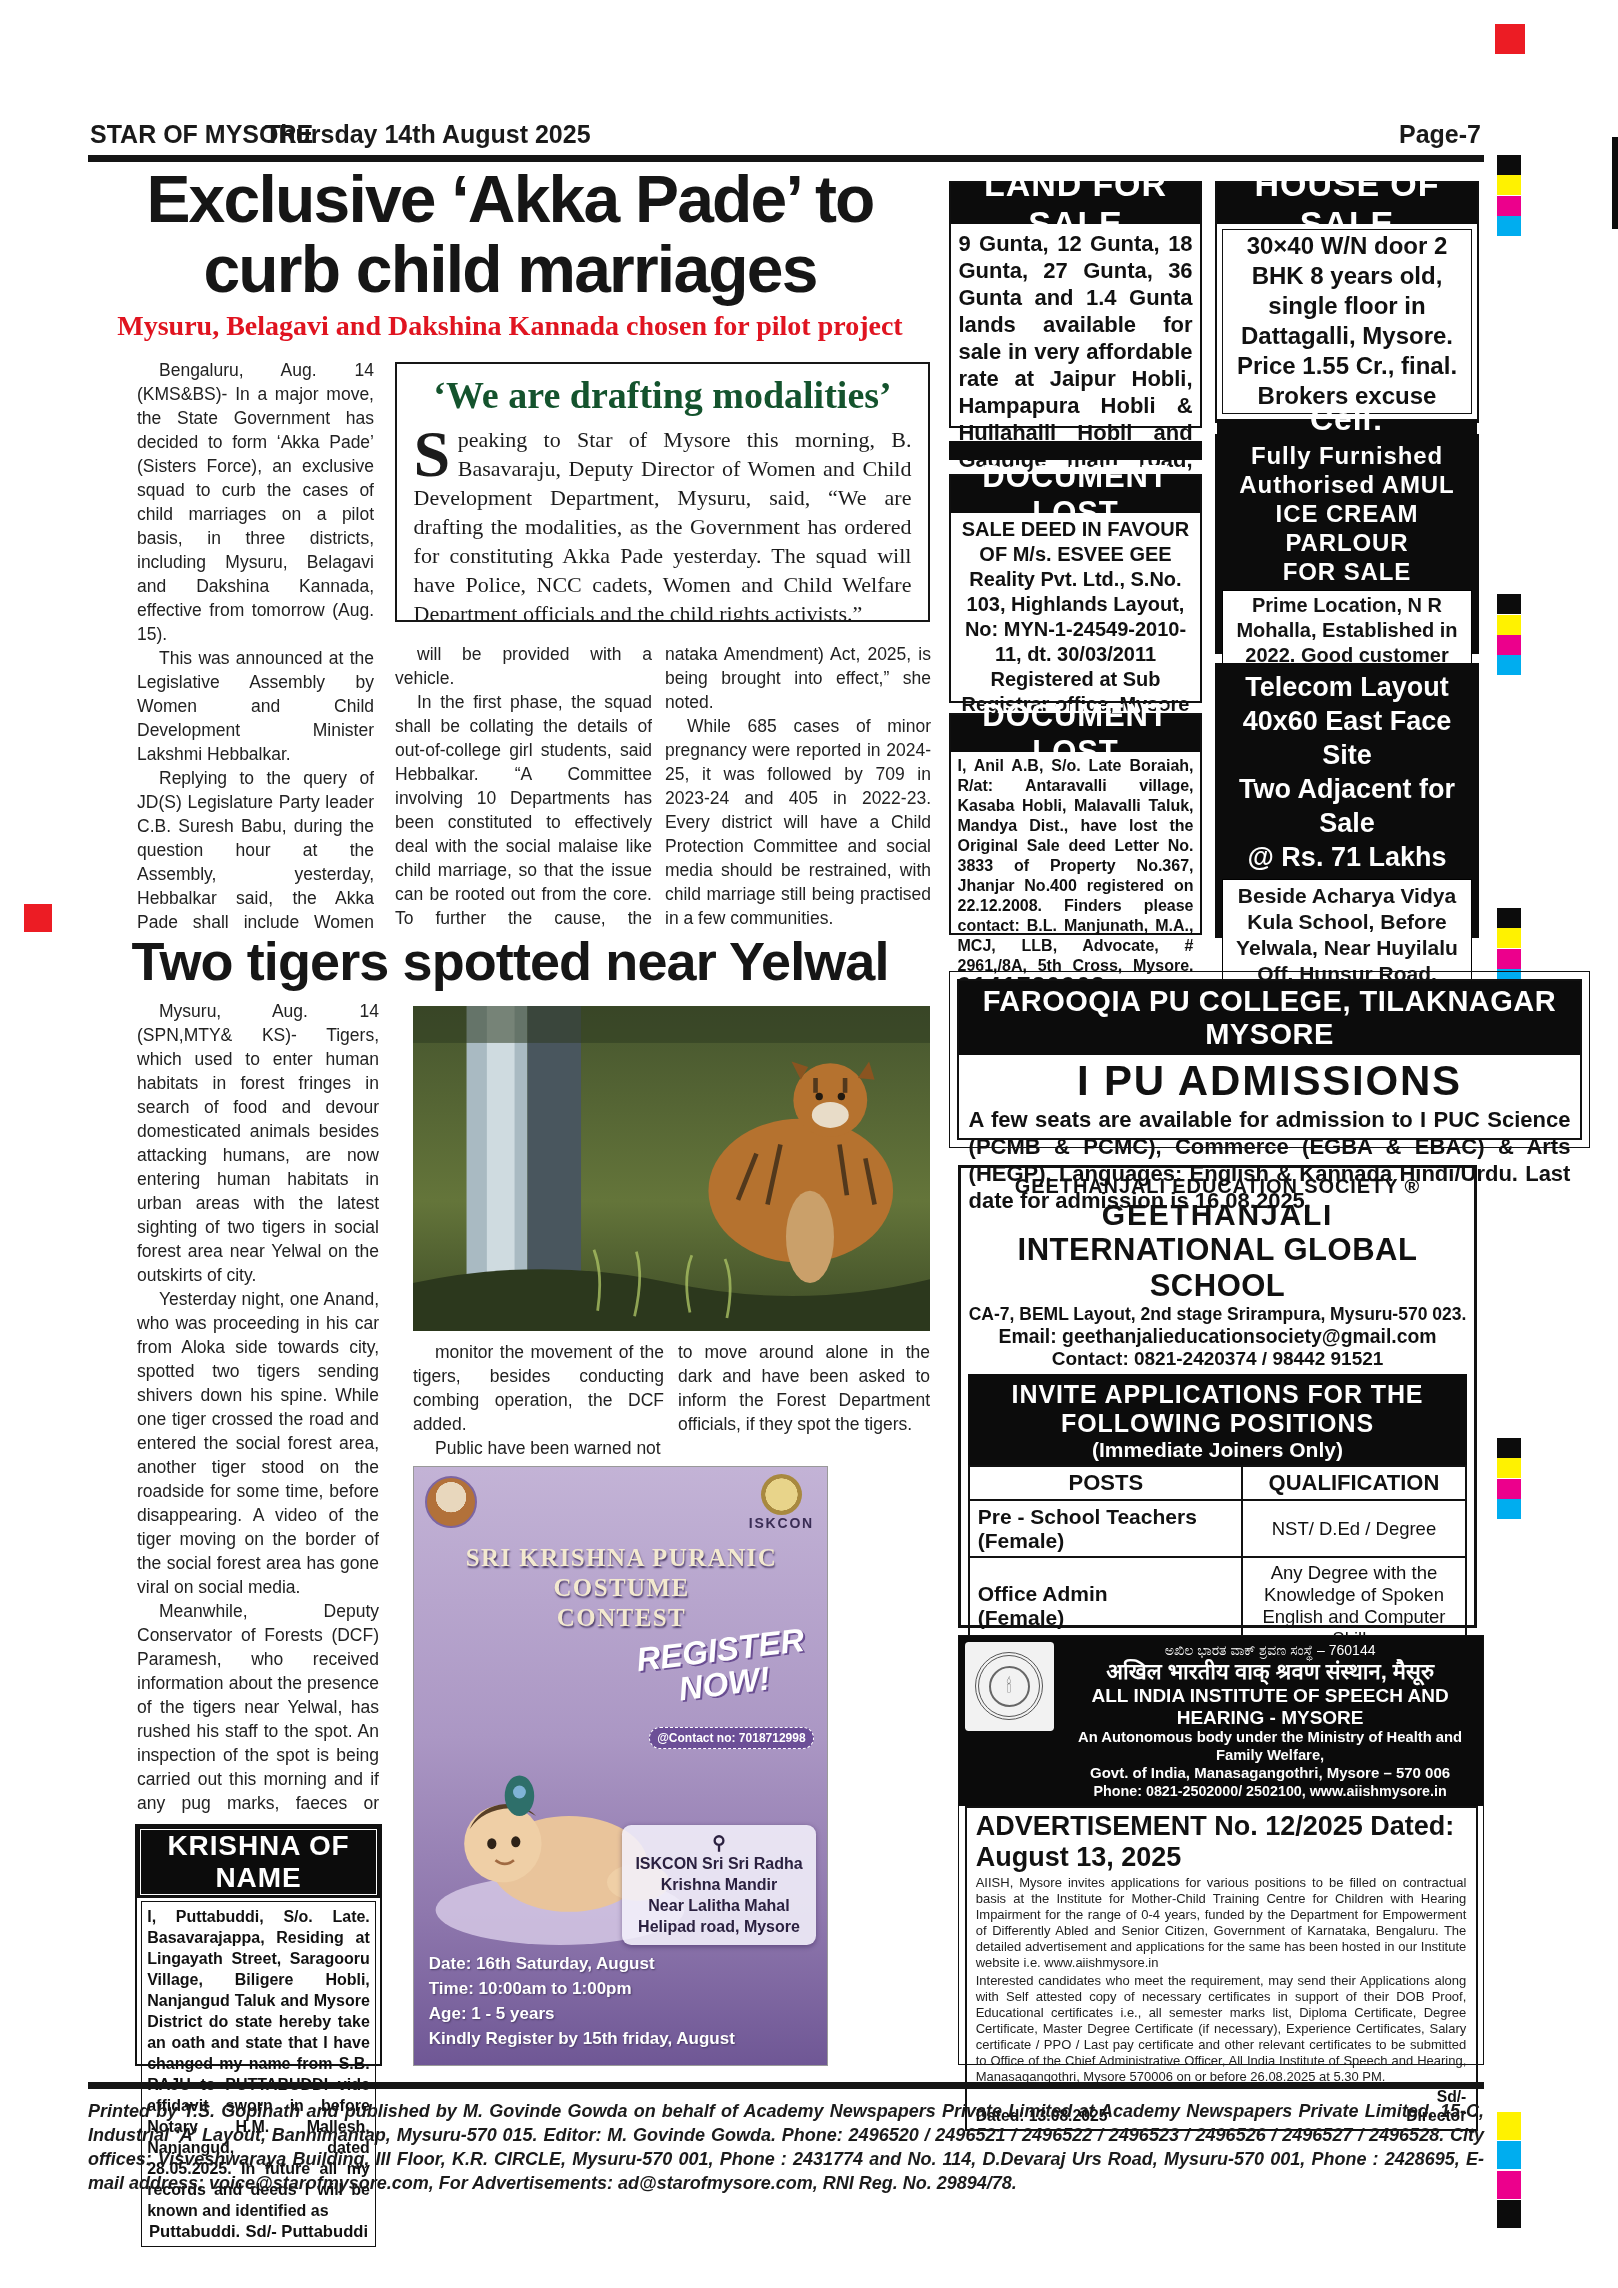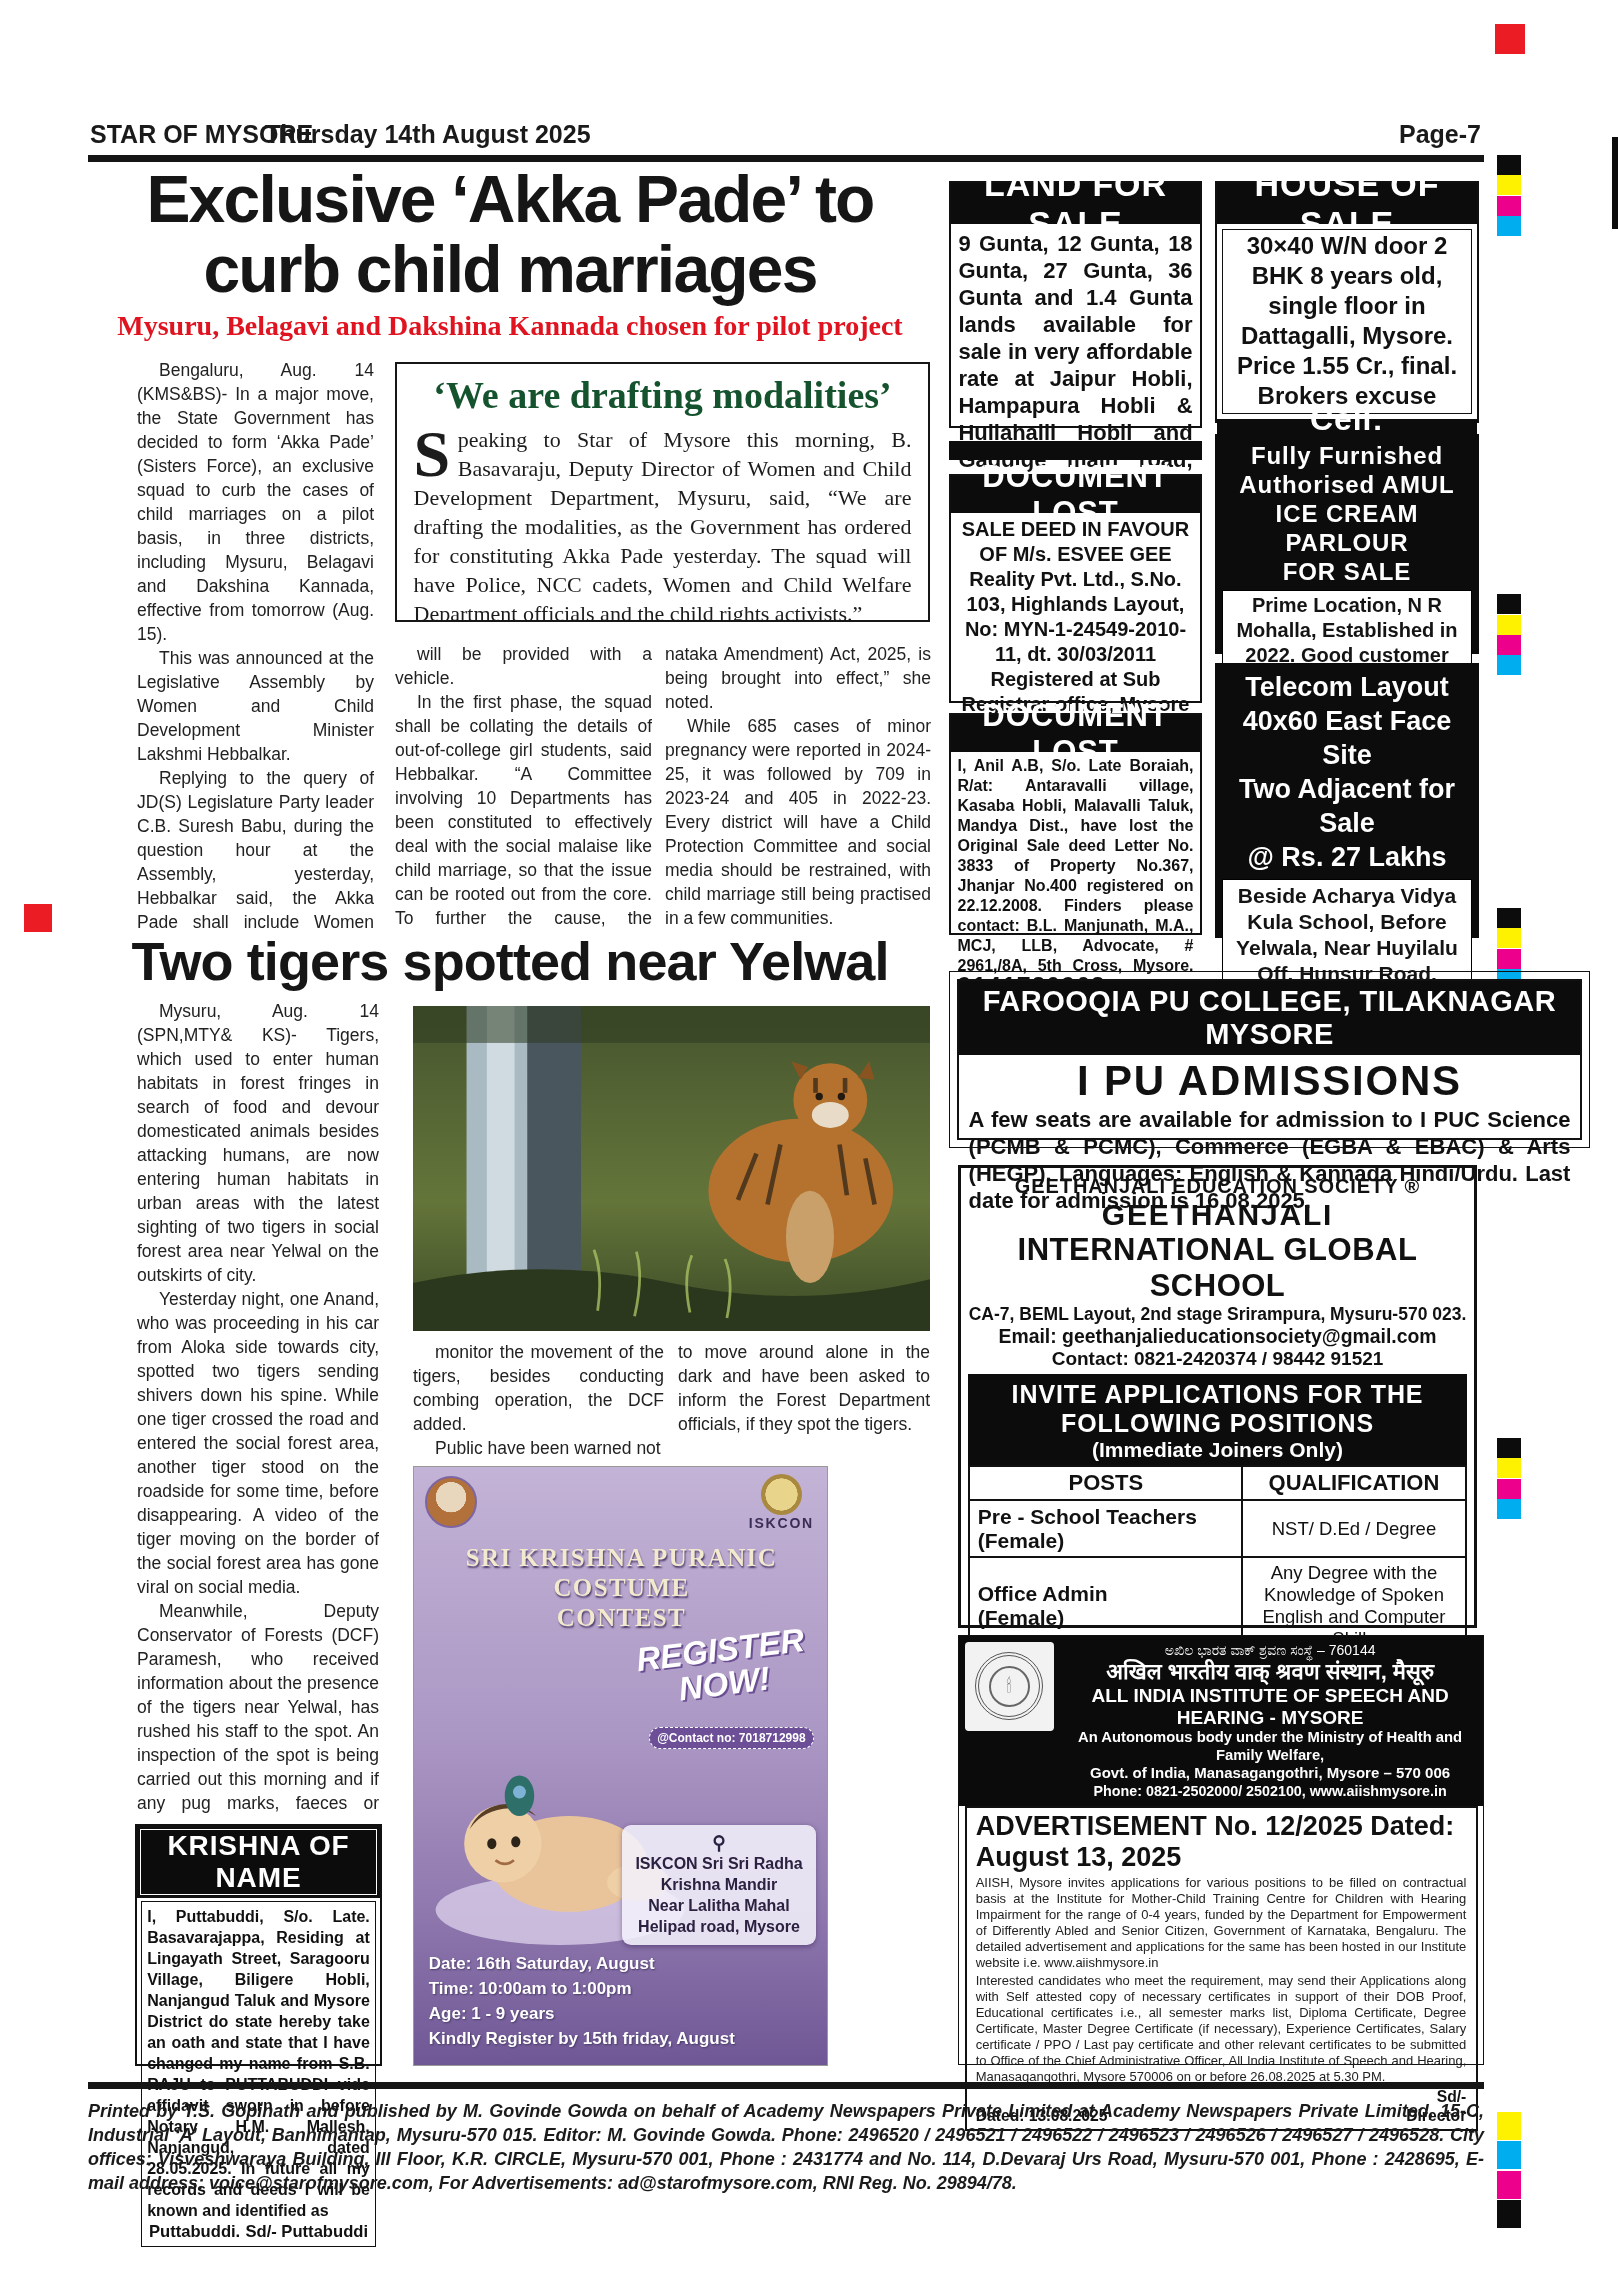--- a/index.html
+++ b/index.html
@@ -265,21 +265,21 @@
     <div class="abs venue-box" style="right:11px;top:358px;width:194px;">
       <div style="font-size:18.5px;">⚲</div>
       <div>ISKCON Sri Sri Radha</div>
       <div>Krishna Mandir</div>
       <div>Near Lalitha Mahal</div>
       <div>Helipad road, Mysore</div>
     </div>
     <div class="abs iskcon-details" style="left:14.8px;top:484px;width:388px;">
       <div>Date: 16th Saturday, August</div>
       <div>Time: 10:00am to 1:00pm</div>
-      <div>Age: 1 - 9 years</div>
+      <div>Age: 1 - 5 years</div>
       <div>Kindly Register by 15th friday, August</div>
     </div>
   </div>
 
   <div class="abs con" style="left:135px;top:1824px;width:247px;height:242px;">
     <div class="con-title">KRISHNA OF NAME</div>
     <div class="con-body">
       <span>I, Puttabuddi, S/o. Late. Basavarajappa, Residing at Lingayath Street, Saragooru Village, Biligere Hobli, Nanjangud Taluk and Mysore District do state hereby take an oath and state that I have changed my name from S.B. RAJU to PUTTABUDDI vide affidavit sworn in before Notary H.M. Mallesh, Nanjangud, dated 28.05.2025. In future all my records and deeds I will be known and identified as</span>
       <span class="con-last">
         <span>Puttabuddi.</span>
@@ -328,21 +328,21 @@
       <span style="font-style:italic;font-weight:bold;">Contact:</span>
       <span style="font-weight:bold;letter-spacing:0.9px;">8105574911</span>
     </div>
   </div>
 
   <div class="abs dark-ad" style="left:1215px;top:663px;width:264px;height:275px;">
     <div style="text-align:center;font-weight:bold;font-size:27px;line-height:34px;">
       <div>Telecom Layout</div>
       <div>40x60 East Face Site</div>
       <div>Two Adjacent for Sale</div>
-      <div>@ Rs. 27 Lakhs</div>
+      <div>@ Rs. 71 Lakhs</div>
     </div>
     <div class="inner-white" style="margin-top:4.6px;flex:1;padding:2.8px 4.6px;font-weight:bold;font-size:21px;line-height:26px;text-align:center;">Beside Acharya Vidya Kula School, Before Yelwala, Near Huyilalu Off. Hunsur Road, Mysore</div>
     <div style="text-align:center;font-weight:bold;font-size:30px;letter-spacing:1.8px;padding-top:3.7px;">Call: 99649 23399</div>
   </div>
 
   <div class="abs farooqia" style="left:949px;top:971px;width:641px;height:177px;">
     <div class="farooqia-in">
       <div class="farooqia-head">FAROOQIA PU COLLEGE, TILAKNAGAR MYSORE</div>
       <div class="farooqia-title">I PU ADMISSIONS</div>
       <div class="farooqia-body">

